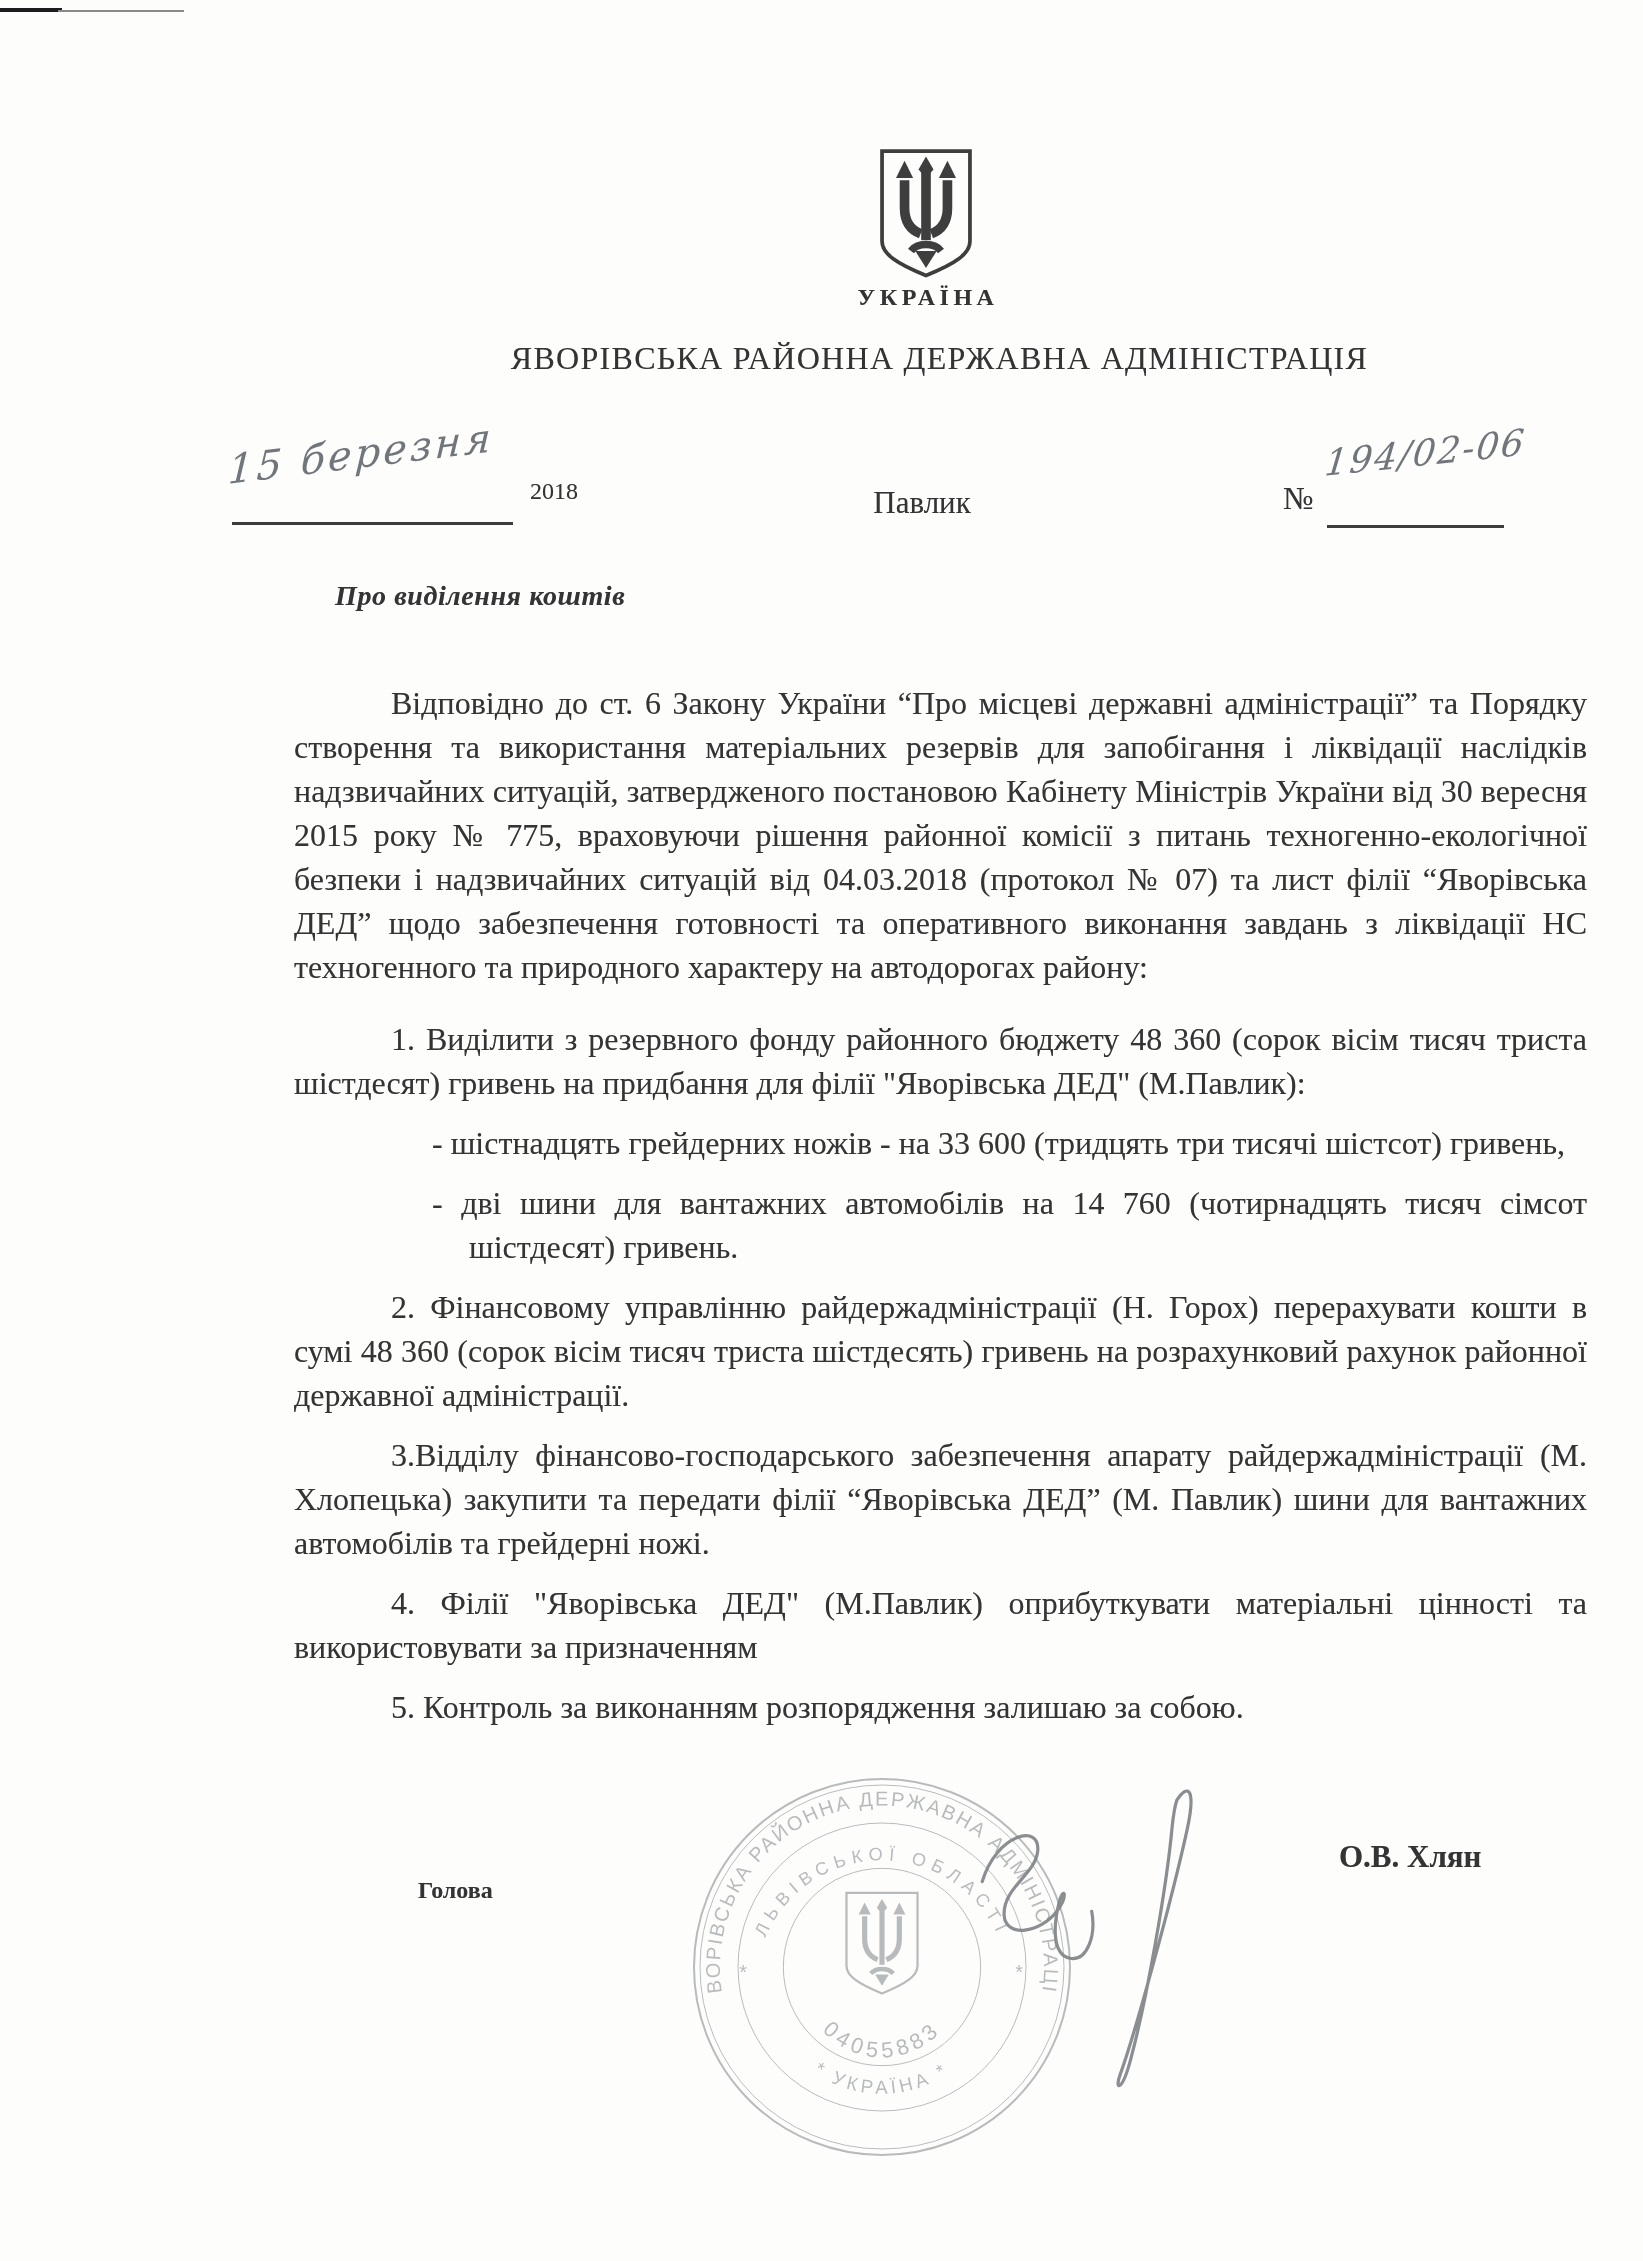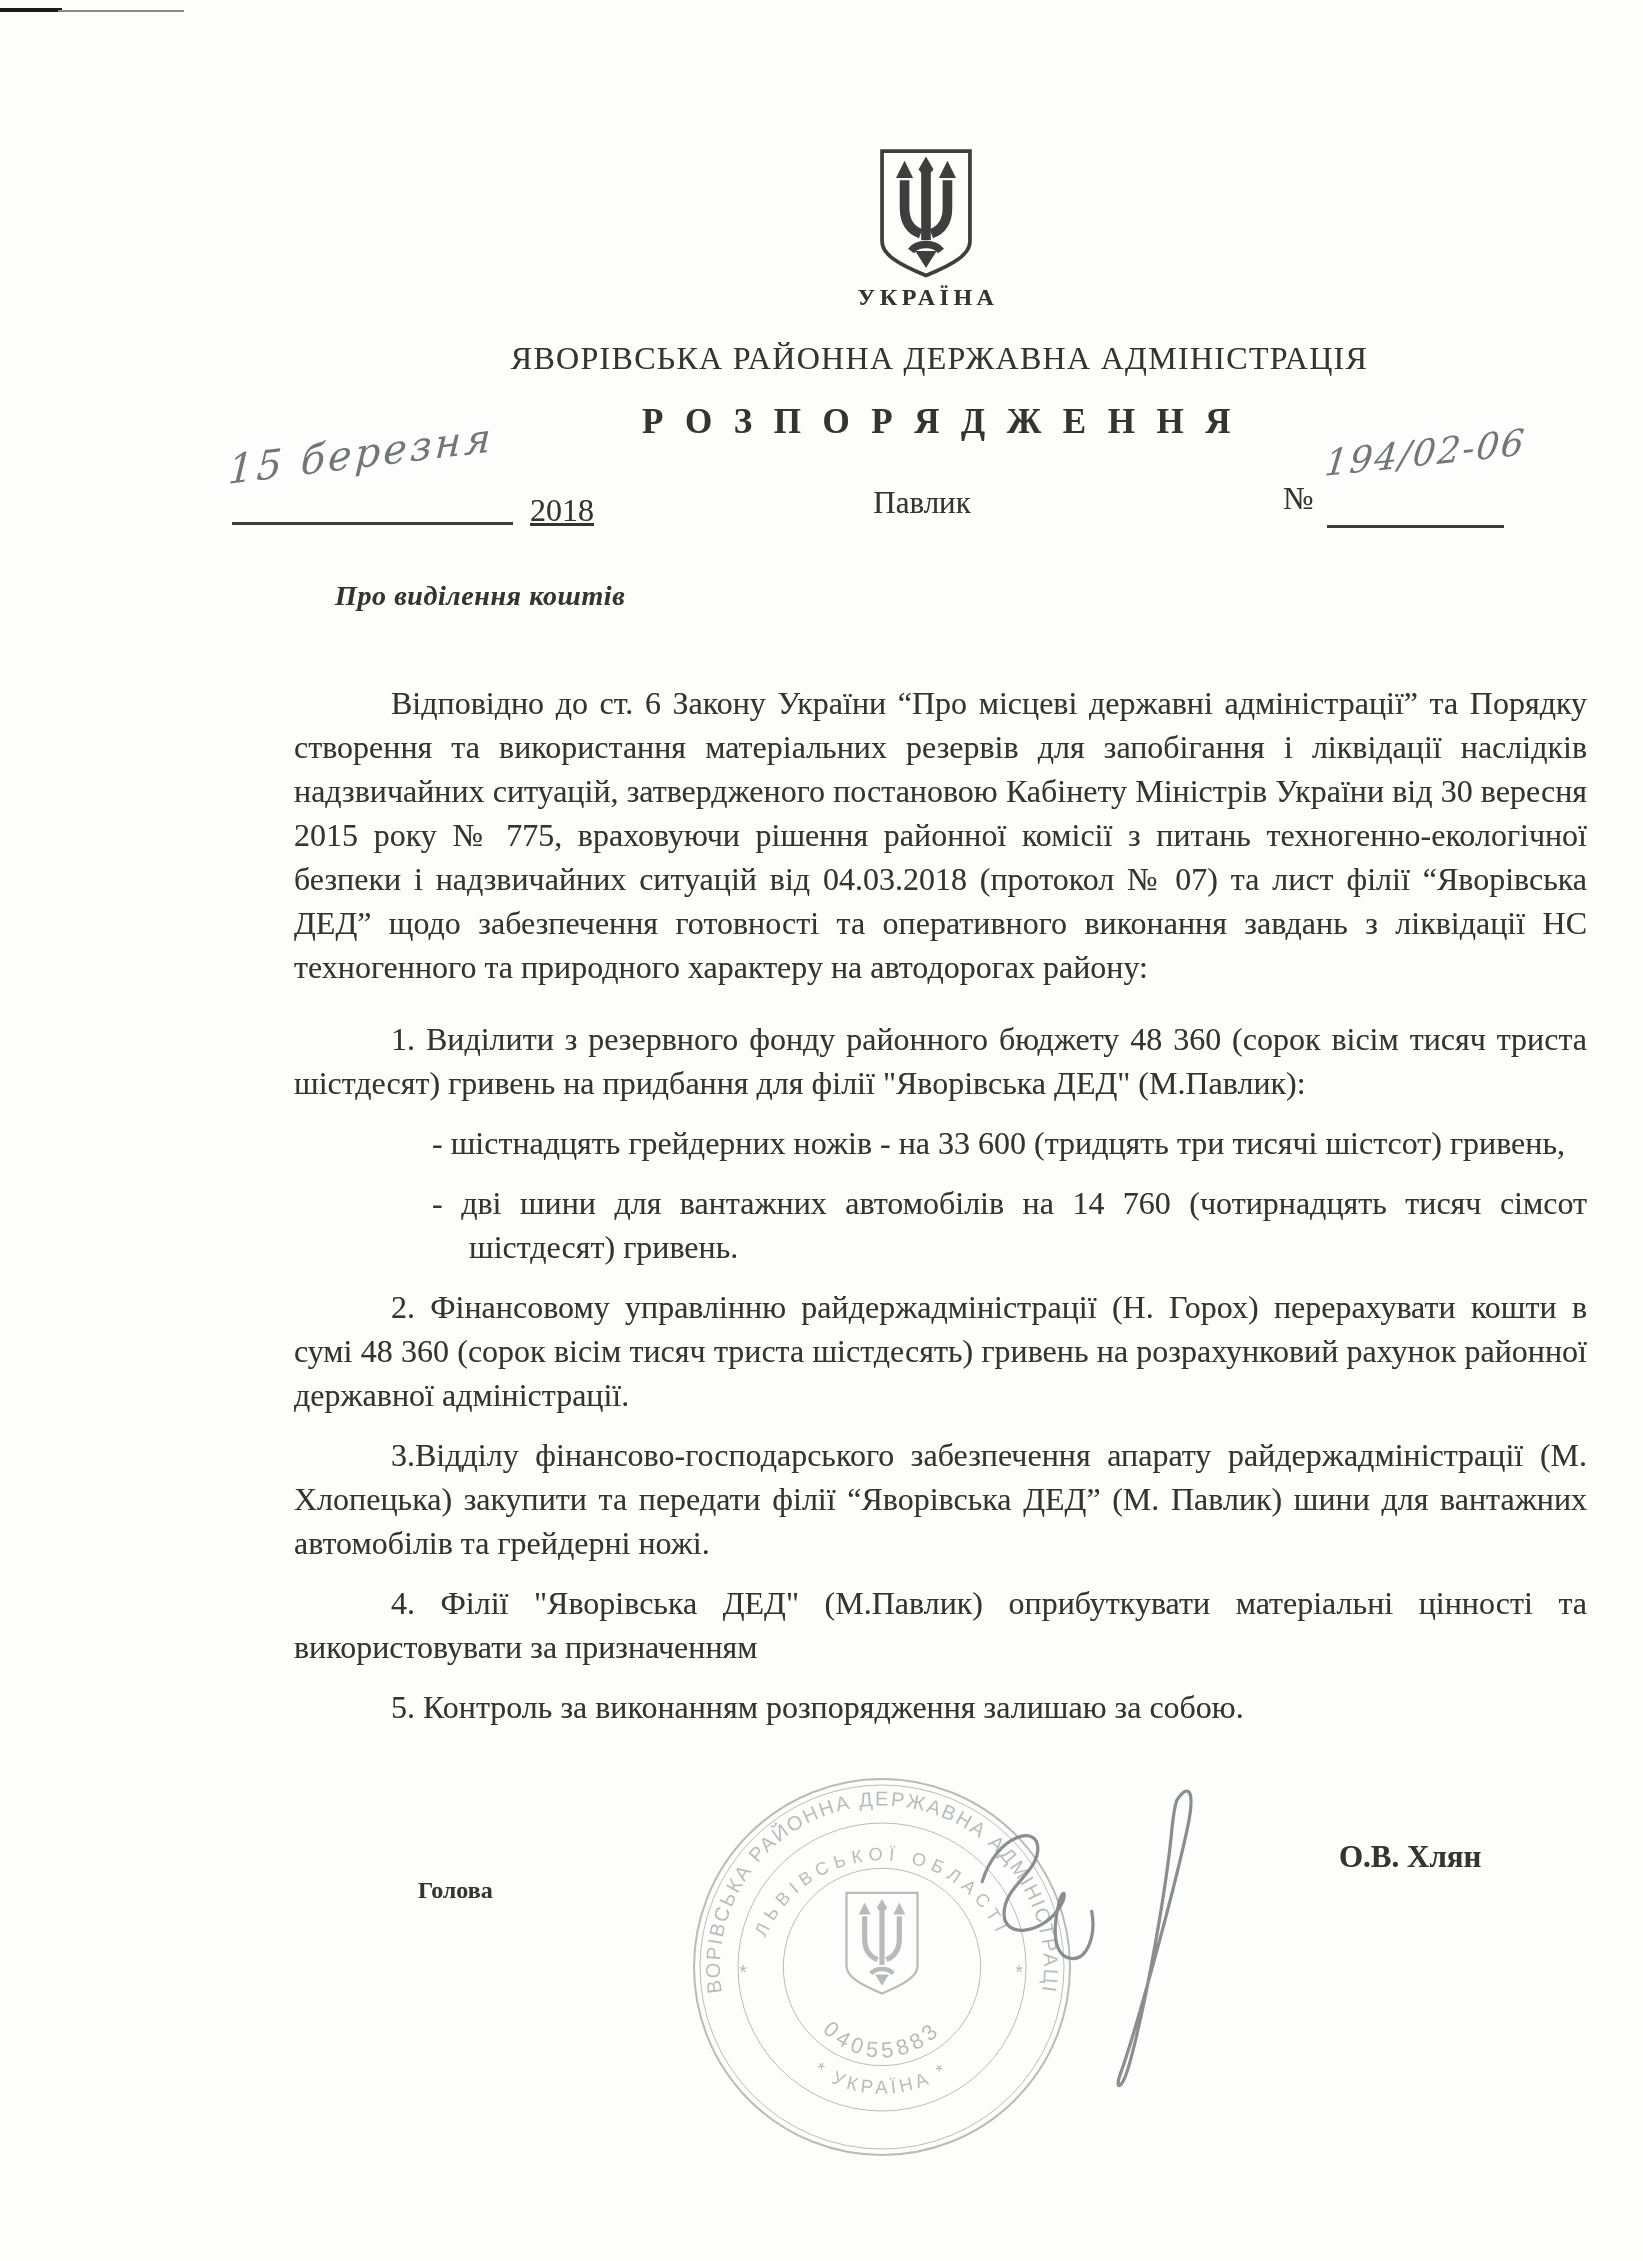--- a/index.html
+++ b/index.html
@@ -23,21 +23,21 @@
   
   .emblem{left:871px;top:148px;width:110px;height:134px;}
   .country{left:741px;top:284px;width:374px;font-size:24px;font-weight:bold;letter-spacing:4.5px;}
   .orgname{left:277px;top:340px;width:1325px;font-size:32px;letter-spacing:1.3px;white-space:nowrap;}
   .doctype{left:277px;top:402px;width:1325px;font-size:35px;font-weight:600;letter-spacing:6.4px;white-space:nowrap;}
 
   
   .hand{font-family:"DejaVu Serif", serif;font-style:italic;color:#70767b;}
   .hand-date{left:227px;top:447px;font-size:40px;letter-spacing:3.2px;transform:rotate(-7deg) skewX(-10deg);transform-origin:left bottom;}
   .dateline-rule-left{left:232px;top:522px;width:281px;height:2.6px;background:#3d3d3d;}
-  .year{left:530px;top:492px;font-size:32px;text-decoration:underline;}
+  .year{left:530px;top:478px;font-size:24px;}
   .place{left:819px;top:485px;width:206px;font-size:31px;}
   .num-label{left:1283px;top:480px;font-size:32px;}
   .hand-num{left:1323px;top:443px;font-size:36px;letter-spacing:1.9px;transform:rotate(-6deg) skewX(-12deg);transform-origin:left bottom;}
   .dateline-rule-right{left:1327px;top:525px;width:177px;height:2.6px;background:#3d3d3d;}
 
   
   .subject{left:335px;top:580px;font-size:28px;font-weight:bold;font-style:italic;letter-spacing:0.6px;}
 
   
   .body-block{left:278px;top:665px;width:1325px;font-size:32px;line-height:44px;text-align:justify;}
@@ -74,21 +74,20 @@
       <path d="M30,12 L38,28 H22 Z"></path>
       <path d="M70,12 L78,28 H62 Z"></path>
       <path d="M50,8 L57,20 L50,28 L43,20 Z"></path>
       <path d="M50,112 L40,96 H60 Z"></path>
     </g>
     <path d="M36,96 C42,88 58,88 64,96" stroke="#3e3e3e" stroke-width="7" fill="none"></path>
   </svg>
 
   <div class="abs country center scan-text">УКРАЇНА</div>
   <div class="abs orgname center scan-text">ЯВОРІВСЬКА РАЙОННА ДЕРЖАВНА АДМІНІСТРАЦІЯ</div>
-  <div class="abs doctype center scan-text">Р О З П О Р Я Д Ж Е Н Н Я</div>
 
   <div class="abs hand hand-date">15 березня</div>
   <div class="abs dateline-rule-left"></div>
   <div class="abs year scan-text">2018</div>
   <div class="abs place center scan-text">Павлик</div>
   <div class="abs num-label scan-text">№</div>
   <div class="abs hand hand-num">194/02-06</div>
   <div class="abs dateline-rule-right"></div>
 
   <div class="abs subject scan-text">Про виділення коштів</div>

